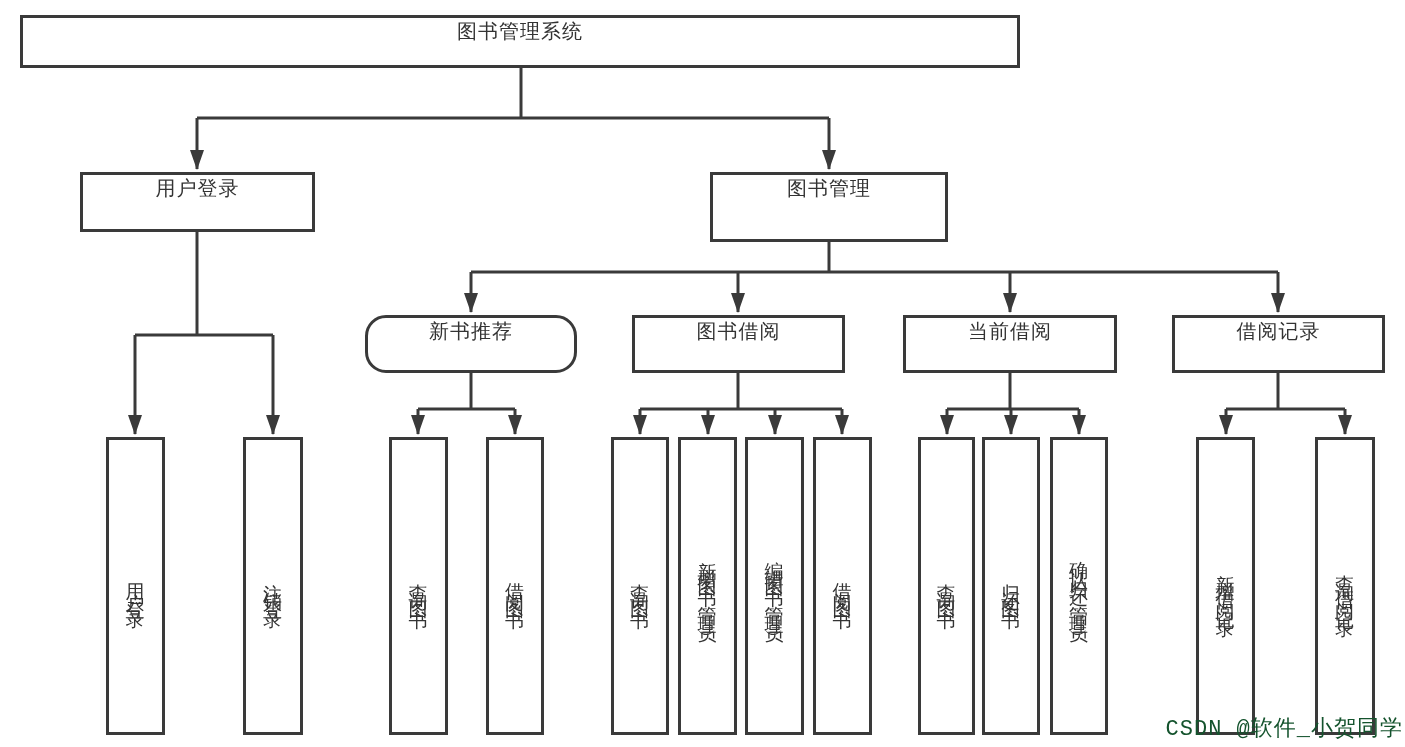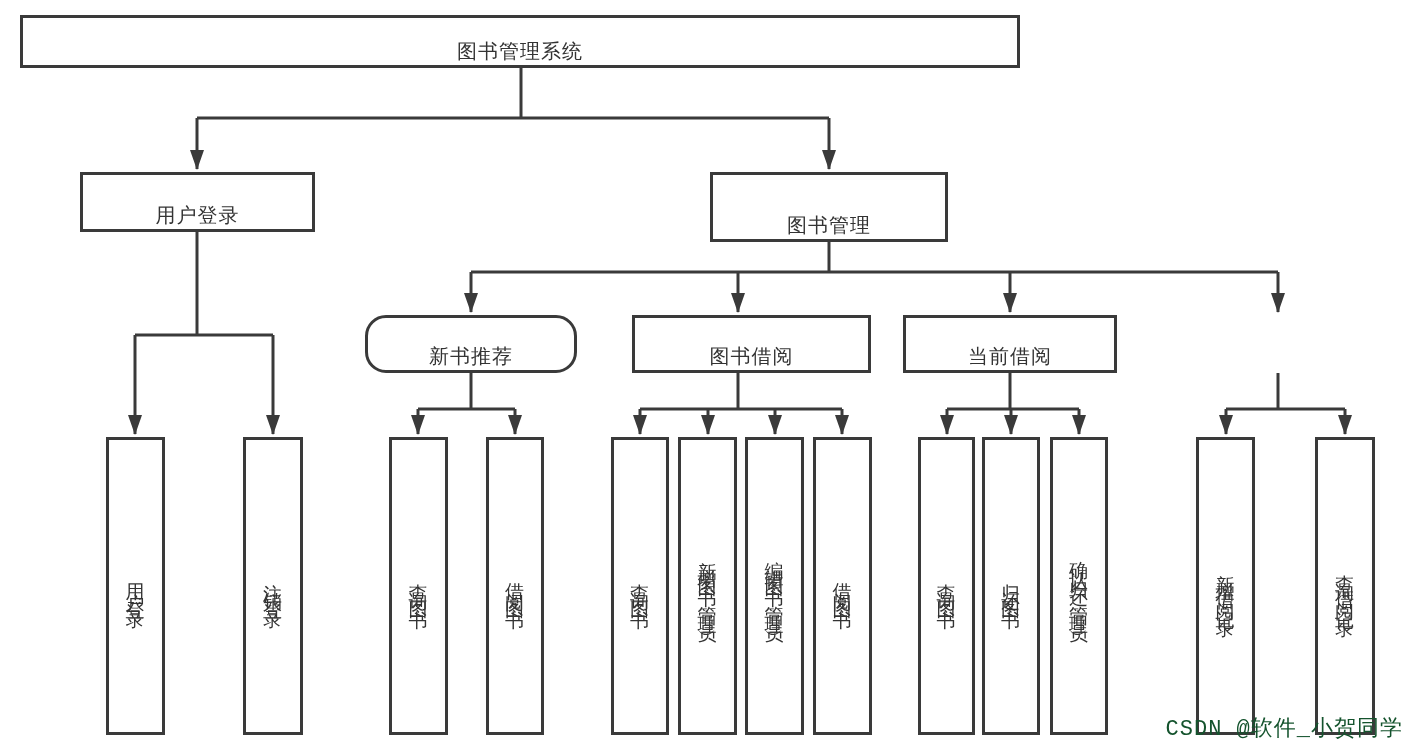--- a/index.html
+++ b/index.html
@@ -21,21 +21,21 @@
     width: 1405px;
     height: 747px;
     pointer-events: none;
   }
   .box {
     position: absolute;
     box-sizing: border-box;
     border: 3px solid #3a3a3a;
     background: #ffffff;
     display: flex;
-    align-items: flex-end;
+    align-items: flex-start;
     justify-content: center;
     color: #333333;
     font-size: 20px;
     letter-spacing: 1px;
     white-space: nowrap;
   }
   .leaf {
     position: absolute;
     box-sizing: border-box;
     border: 3px solid #3a3a3a;
@@ -55,21 +55,21 @@
     line-height: 1;
     white-space: nowrap;
   }
   
   #root-box        { left: 20px;   top: 15px;  width: 1000px; height: 53px; }
   
   #user-login-box  { left: 80px;   top: 172px; width: 235px;  height: 60px; }
   #book-mgmt-box   { left: 710px;  top: 172px; width: 238px;  height: 70px; }
   
   #new-book-box    { left: 365px;  top: 315px; width: 212px;  height: 58px; border-radius: 21px; }
-  #book-borrow-box { left: 632px;  top: 315px; width: 239px;  height: 58px; }
+  #book-borrow-box { left: 632px;  top: 315px; width: 213px;  height: 58px; }
   #cur-borrow-box  { left: 903px;  top: 315px; width: 214px;  height: 58px; }
   #rec-box         { left: 1172px; top: 315px; width: 213px;  height: 58px; }
   
   #leaf-a1 { left: 106px;  width: 59px; }
   #leaf-a2 { left: 243px;  width: 60px; }
   #leaf-b1 { left: 389px;  width: 59px; }
   #leaf-b2 { left: 486px;  width: 58px; }
   #leaf-c1 { left: 611px;  width: 58px; }
   #leaf-c2 { left: 678px;  width: 59px; }
   #leaf-c3 { left: 745px;  width: 59px; }
@@ -159,20 +159,23 @@
 
   <div class="box" id="new-book-box">
     <span>新书推荐</span>
   </div>
   <div class="box" id="book-borrow-box">
     <span>图书借阅</span>
   </div>
   <div class="box" id="cur-borrow-box">
     <span>当前借阅</span>
   </div>
+  <div class="box" id="rec-box">
+    <span>借阅记录</span>
+  </div>
 
   <div class="leaf" id="leaf-a1">
     <span class="vtext">用户登录</span>
   </div>
   <div class="leaf" id="leaf-a2">
     <span class="vtext">注销登录</span>
   </div>
 
   <div class="leaf" id="leaf-b1">
     <span class="vtext">查询图书</span>

